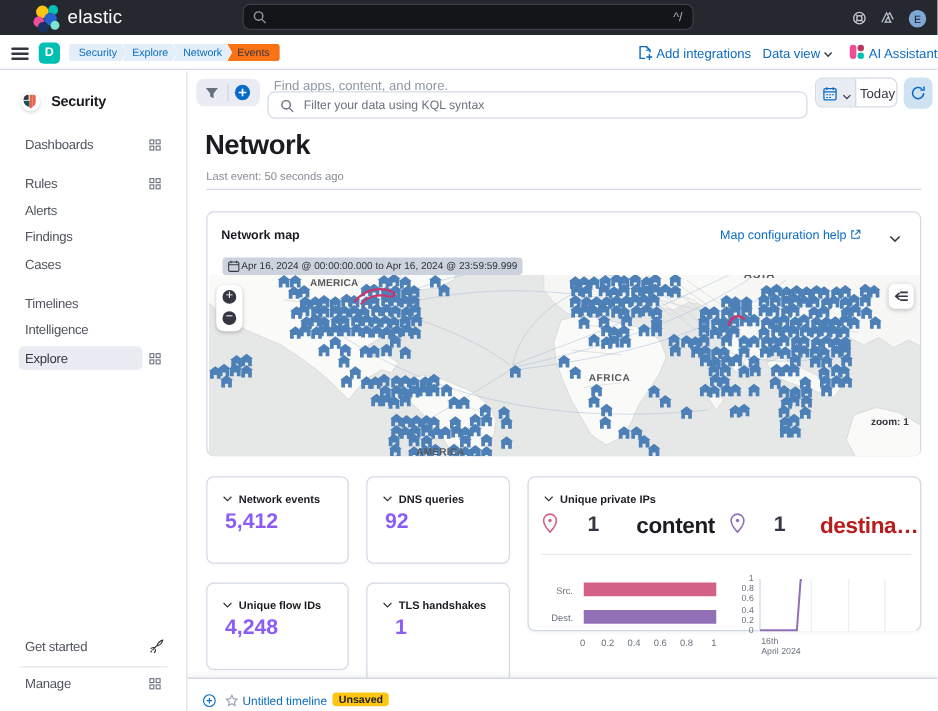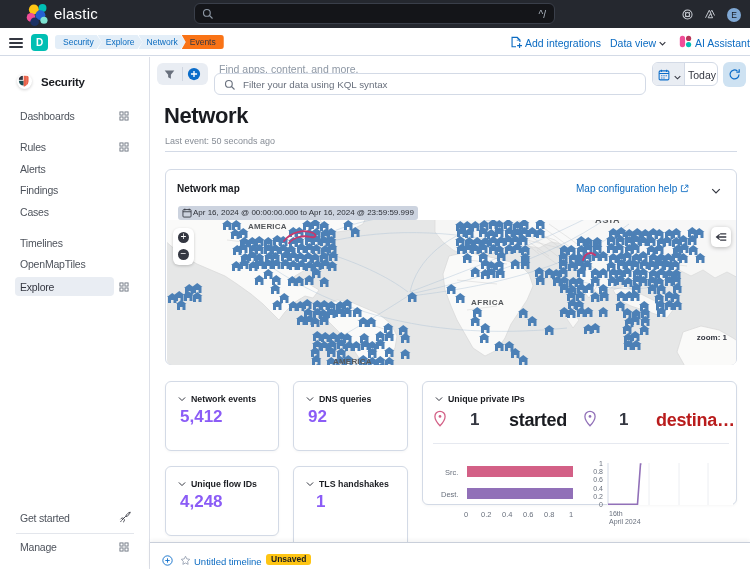--- a/index.html
+++ b/index.html
@@ -124,21 +124,21 @@
   </svg>
   <span>Security</span>
 </div>
 <div id="explore-hl"></div>
 <div class="sitem" style="top:110px">Dashboards</div>
 <div class="sitem" style="top:141px">Rules</div>
 <div class="sitem" style="top:163px">Alerts</div>
 <div class="sitem" style="top:184px">Findings</div>
 <div class="sitem" style="top:206px">Cases</div>
 <div class="sitem" style="top:237px">Timelines</div>
-<div class="sitem" style="top:258px">OpenMapTiles</div>
+<div class="sitem" style="top:258px">Intelligence</div>
 <div class="sitem" style="top:281px;color:#343741">Explore</div>
 <div class="sitem" style="top:512px">Get started</div>
 <div class="abs" style="left:16px;top:533px;width:118px;height:1px;background:#e3e6ec"></div>
 <div class="sitem" style="top:541px">Manage</div>
 <svg class="gicon" style="top:111px" width="10" height="10" viewBox="0 0 16 16" fill="none" stroke="#69707d" stroke-width="1.4">
     <rect x="1.5" y="1.5" width="5" height="5"></rect>
     <rect x="9.5" y="1.5" width="5" height="5"></rect>
     <rect x="1.5" y="9.5" width="5" height="5"></rect>
     <rect x="9.5" y="9.5" width="5" height="5"></rect>
   </svg>
@@ -660,21 +660,21 @@
 
 <div class="card" style="left:422px;top:381px;width:315px;height:124px">
   <div class="ct"><svg width="10" height="10" viewBox="0 0 16 16" fill="none" stroke="#343741" stroke-width="1.6">
         <path d="M3 5.5 L8 10.5 L13 5.5"></path>
       </svg>Unique private IPs</div>
   <svg class="abs" style="left:10px;top:28px" width="14" height="17" viewBox="0 0 16 20" fill="none" stroke="#d36086" stroke-width="1.5">
       <path d="M8 1.5 a6 6 0 0 1 6 6 c0 4.5-6 11-6 11s-6-6.5-6-11a6 6 0 0 1 6-6z"></path>
       <circle cx="8" cy="7.5" r="1.6" fill="#d36086" stroke="none"></circle>
     </svg>
   <div class="abs" style="left:47px;top:28px;font-size:17px;font-weight:bold;color:#343741">1</div>
-  <div class="abs" style="left:86px;top:28px;font-size:18px;font-weight:bold;color:#1a1c21;letter-spacing:-.3px">started</div>
+  <div class="abs" style="left:86px;top:28px;font-size:18px;font-weight:bold;color:#1a1c21;letter-spacing:-.3px">content</div>
   <svg class="abs" style="left:160px;top:28px" width="14" height="17" viewBox="0 0 16 20" fill="none" stroke="#9170b8" stroke-width="1.5">
       <path d="M8 1.5 a6 6 0 0 1 6 6 c0 4.5-6 11-6 11s-6-6.5-6-11a6 6 0 0 1 6-6z"></path>
       <circle cx="8" cy="7.5" r="1.6" fill="#9170b8" stroke="none"></circle>
     </svg>
   <div class="abs" style="left:196px;top:28px;font-size:17px;font-weight:bold;color:#343741">1</div>
   <div class="abs" style="left:233px;top:28px;font-size:18px;font-weight:bold;color:#b91c1c;letter-spacing:-.3px">destina…</div>
   <div class="abs" style="left:10px;top:61px;width:296px;height:1px;background:#e6e9f0"></div>
 
   <div class="abs" style="left:22px;top:86px;font-size:7.5px;color:#69707d">Src.</div>
   <div class="abs" style="left:18px;top:108px;font-size:7.5px;color:#69707d">Dest.</div>

